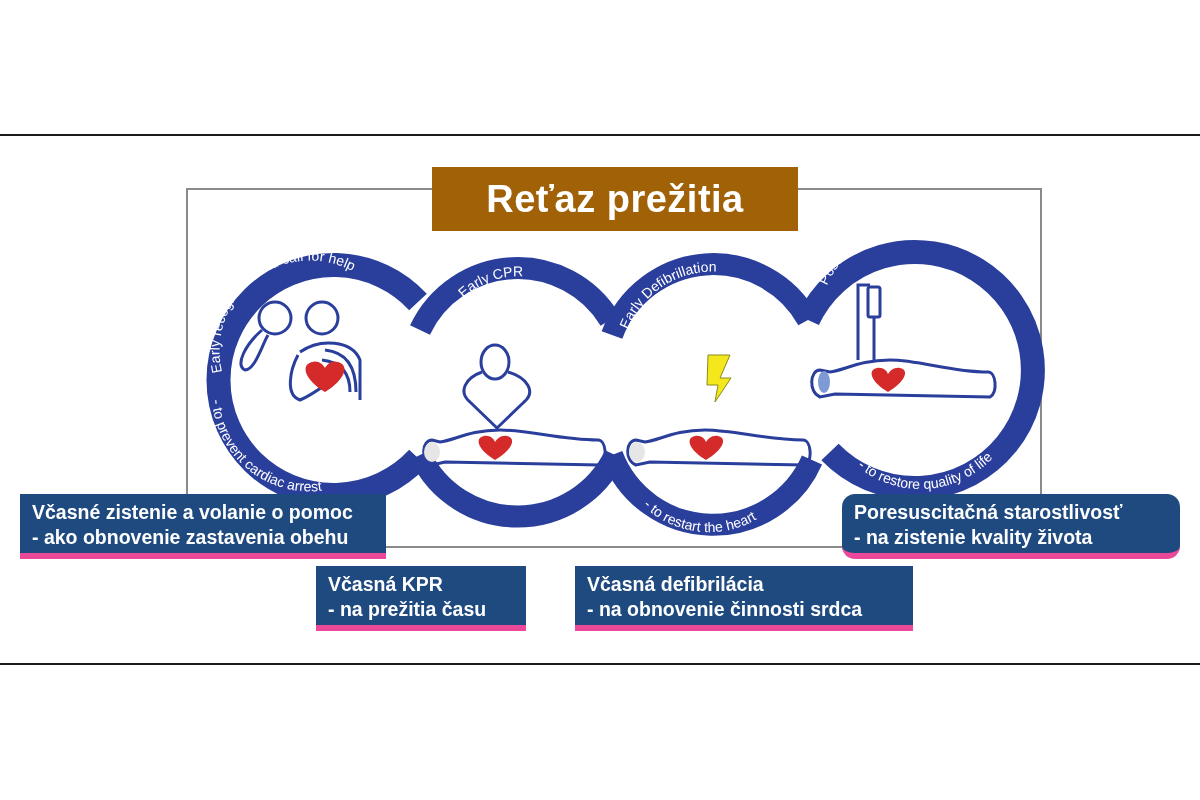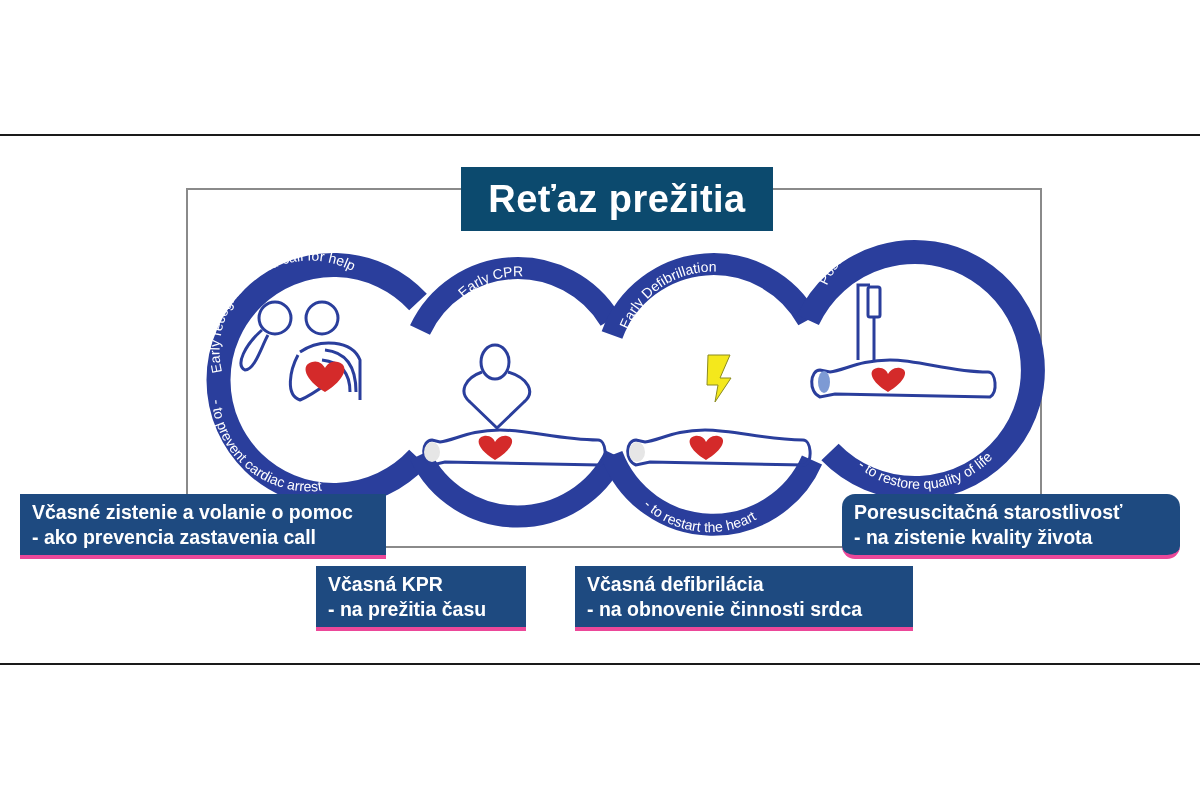--- a/index.html
+++ b/index.html
@@ -1,21 +1,21 @@
 <!DOCTYPE html>
 <html><head>
 <meta charset="utf-8">
 <style>
   html, body { margin:0; padding:0; background:#ffffff; }
   body { width:1200px; height:800px; position:relative; overflow:hidden; font-family:"Liberation Sans", sans-serif; }
   .hline { position:absolute; left:0; width:1200px; height:2px; background:#1a1a1a; }
   .frame { position:absolute; left:186px; top:188px; width:856px; height:360px; border:2px solid #8a8a8a; box-sizing:border-box; background:#fff; }
-  .title-box { position:absolute; left:432px; top:167px; width:312px; height:64px; background:#0c4a6e; color:#fff; display:flex; align-items:center; justify-content:center; font-weight:bold; font-size:38px; letter-spacing:0.5px;margin-left:29px; }
+  .title-box { position:absolute; left:432px; top:167px; width:366px; height:64px; background:#a16207; color:#fff; display:flex; align-items:center; justify-content:center; font-weight:bold; font-size:38px; letter-spacing:0.5px; }
   svg.diagram { position:absolute; left:0; top:0; }
-  .label-box { position:absolute; background:#1e4a80; color:#fff; font-weight:bold; font-size:19.5px; line-height:25px; padding:6px 12px; box-sizing:border-box; border-bottom:4px solid #ec4899; }
+  .label-box { position:absolute; background:#1e4a80; color:#fff; font-weight:bold; font-size:19.5px; line-height:25px; padding:6px 12px; box-sizing:border-box; border-bottom:6px solid #ec4899; }
   .label-box .l1, .label-box .l2 { display:block; white-space:nowrap; }
   .center { text-align:left; }
 </style>
 </head>
 <body>
 
 <div class="hline" style="top:134px;"></div>
 <div class="hline" style="top:663px;"></div>
 
 <div class="frame"></div>
@@ -104,21 +104,21 @@
     </g>
     <ellipse cx="824" cy="382" rx="6" ry="11" fill="#7d9ad4"></ellipse>
     <path d="M 888 392 C 871 382 867 370 877 368 C 883 367 887 371 888 374 C 890 371 894 367 900 368 C 910 370 905 382 888 392 Z" fill="#d42a2a"></path>
   </g>
 </svg>
 
 <div class="title-box">Reťaz prežitia</div>
 
 <div class="label-box" style="left:20px; top:494px; width:366px; height:65px;">
   <span class="l1">Včasné zistenie a volanie o pomoc</span>
-  <span class="l2">- ako prevencia zastavenia call</span>
+  <span class="l2">- ako obnovenie zastavenia obehu</span>
 </div>
 
 <div class="label-box center" style="left:316px; top:566px; width:210px; height:65px;">
   <span class="l1">Včasná KPR</span>
   <span class="l2">- na prežitia času</span>
 </div>
 
 <div class="label-box center" style="left:575px; top:566px; width:338px; height:65px;">
   <span class="l1">Včasná defibrilácia</span>
   <span class="l2">- na obnovenie činnosti srdca</span>

